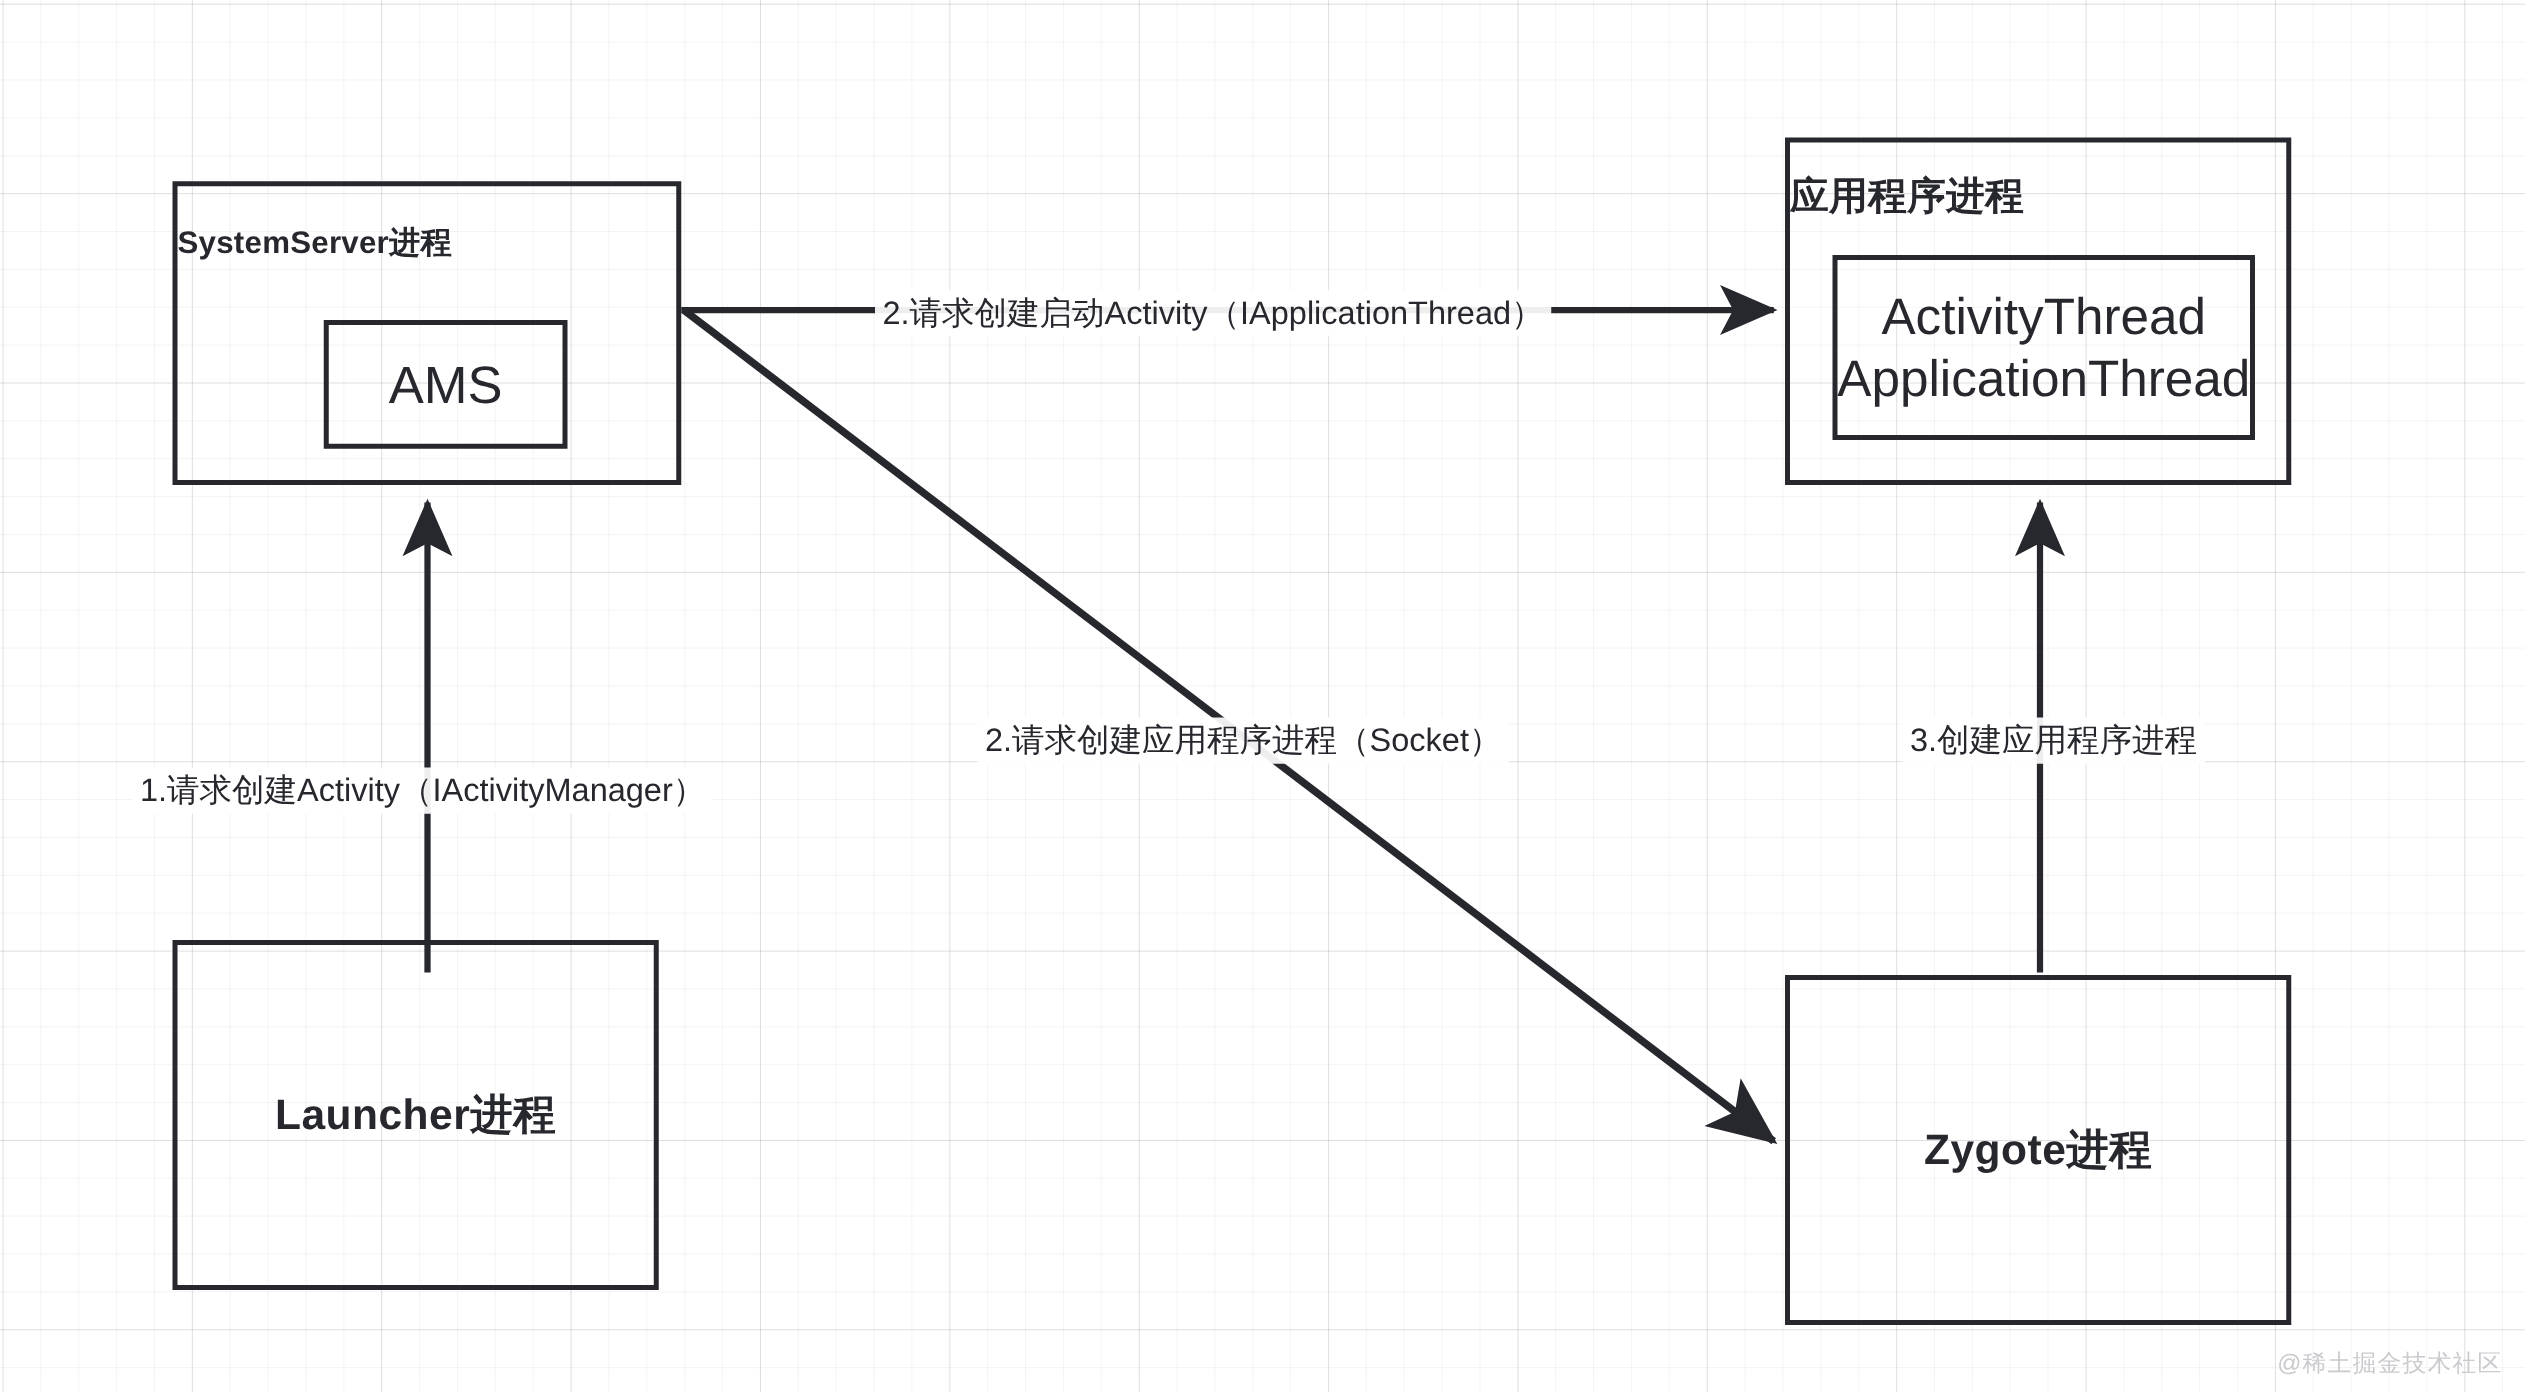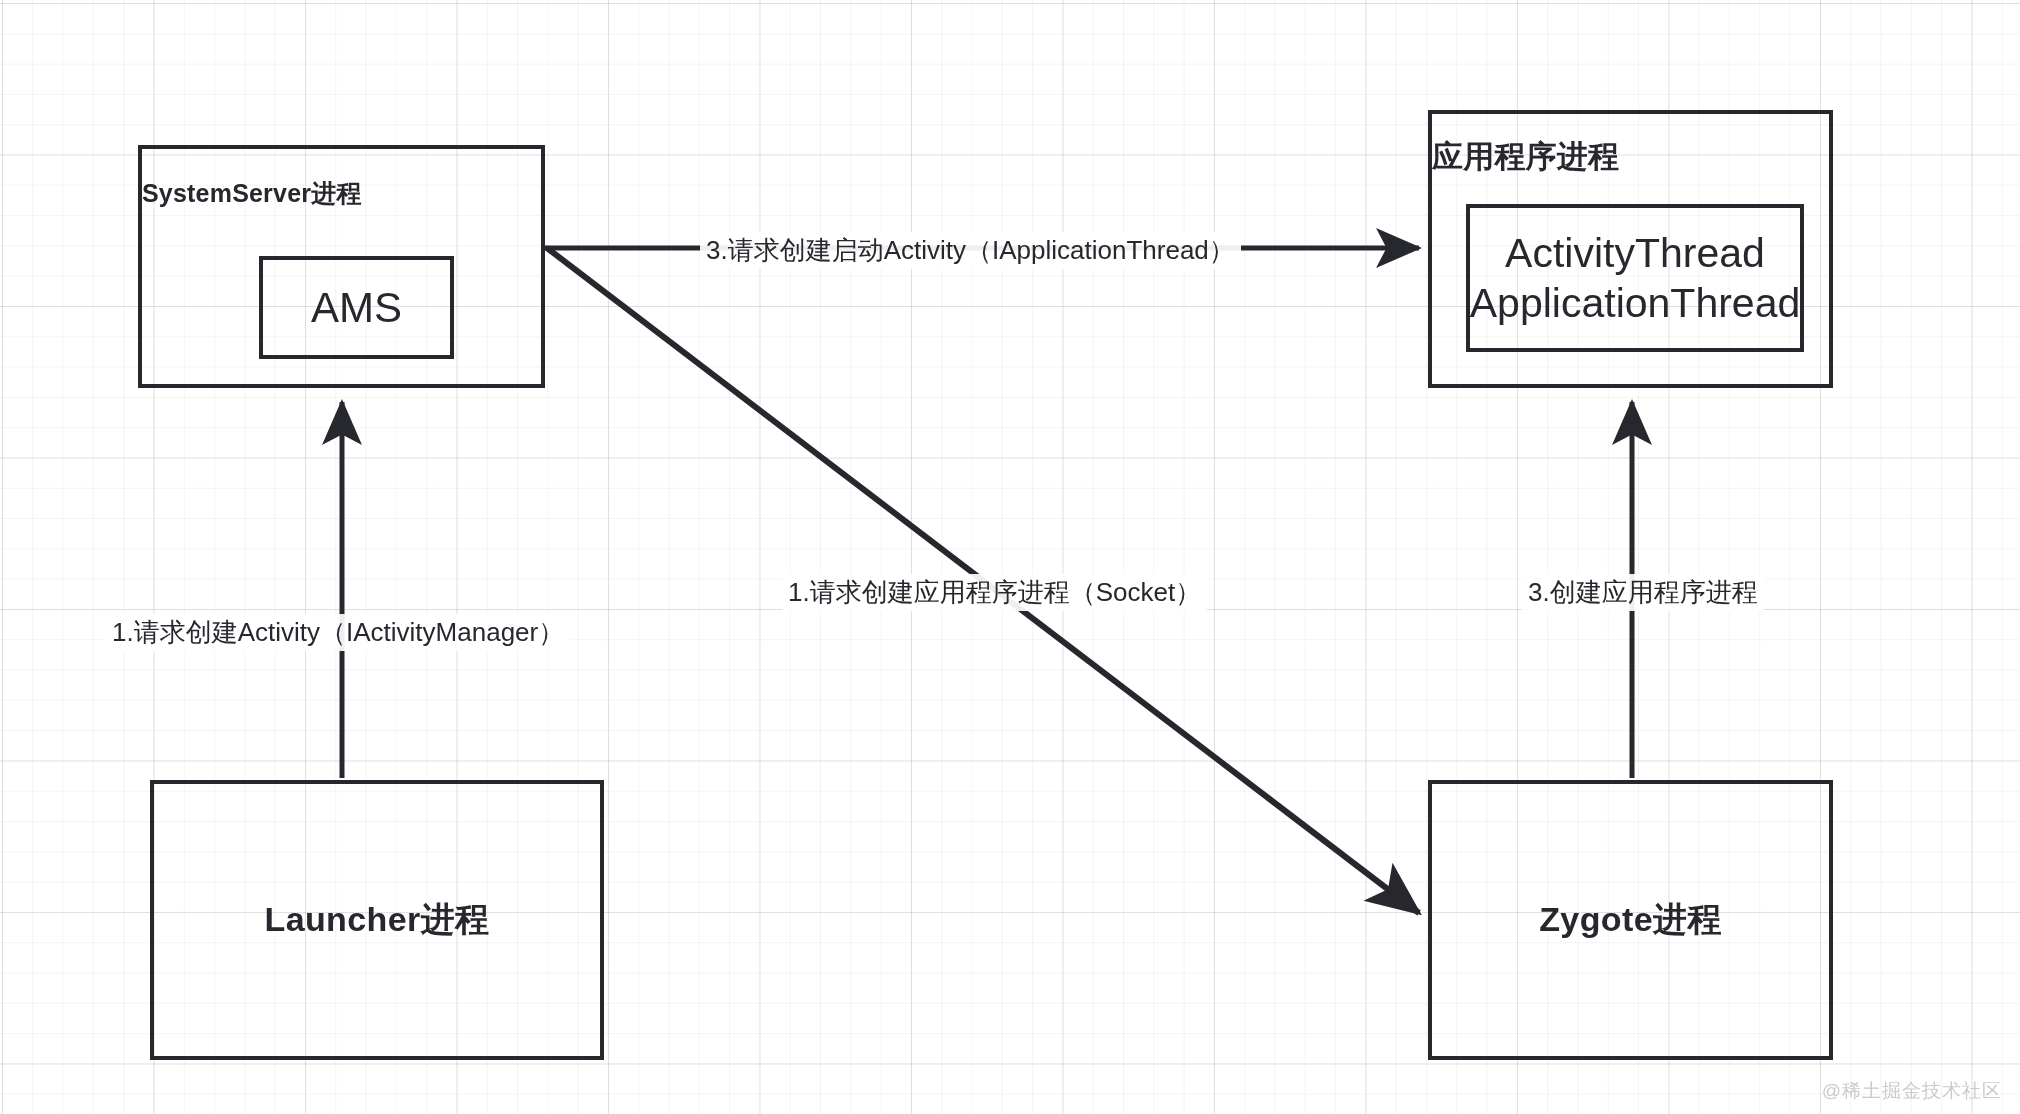--- a/index.html
+++ b/index.html
@@ -77,21 +77,21 @@
 
   
   #node-systemserver { left: 138px; top: 145px; width: 407px; height: 243px; }
   #node-systemserver .node-title { top: 28px; font-size: 25px; }
   #ams-box { left: 117px; top: 107px; width: 195px; height: 103px; font-size: 42px; font-weight: 400; }
 
   #node-appprocess { left: 1428px; top: 110px; width: 405px; height: 278px; }
   #node-appprocess .node-title { top: 22px; font-size: 31px; }
   #at-box { left: 34px; top: 90px; width: 338px; height: 148px; font-size: 41px; font-weight: 400; }
 
-  #node-launcher { left: 138px; top: 780px; width: 454px; height: 280px; margin-left: 12px; }
+  #node-launcher { left: 138px; top: 752px; width: 389px; height: 280px; }
   #node-zygote   { left: 1428px; top: 780px; width: 405px; height: 280px; }
 
   
   .edge-label {
     position: absolute;
     color: #26282e;
     font-size: 26px;
     white-space: nowrap;
     background: rgba(255,255,255,0.92);
     padding: 2px 6px;
@@ -151,21 +151,21 @@
   <div class="node" id="node-launcher">
     <div class="node-center-label">Launcher进程</div>
   </div>
 
   <div class="node" id="node-zygote">
     <div class="node-center-label">Zygote进程</div>
   </div>
 
   <div class="edge-label" id="label-1">1.请求创建Activity（IActivityManager）</div>
 
-  <div class="edge-label" id="label-2">1.请求创建应用程序进程（Socket）</div>
+  <div class="edge-label" id="label-2">2.请求创建应用程序进程（Socket）</div>
 
   <div class="edge-label" id="label-3">3.创建应用程序进程</div>
 
-  <div class="edge-label" id="label-4">3.请求创建启动Activity（IApplicationThread）</div>
+  <div class="edge-label" id="label-4">2.请求创建启动Activity（IApplicationThread）</div>
 
   <div id="watermark">@稀土掘金技术社区</div>
 
 </div>
 
 </body></html>

